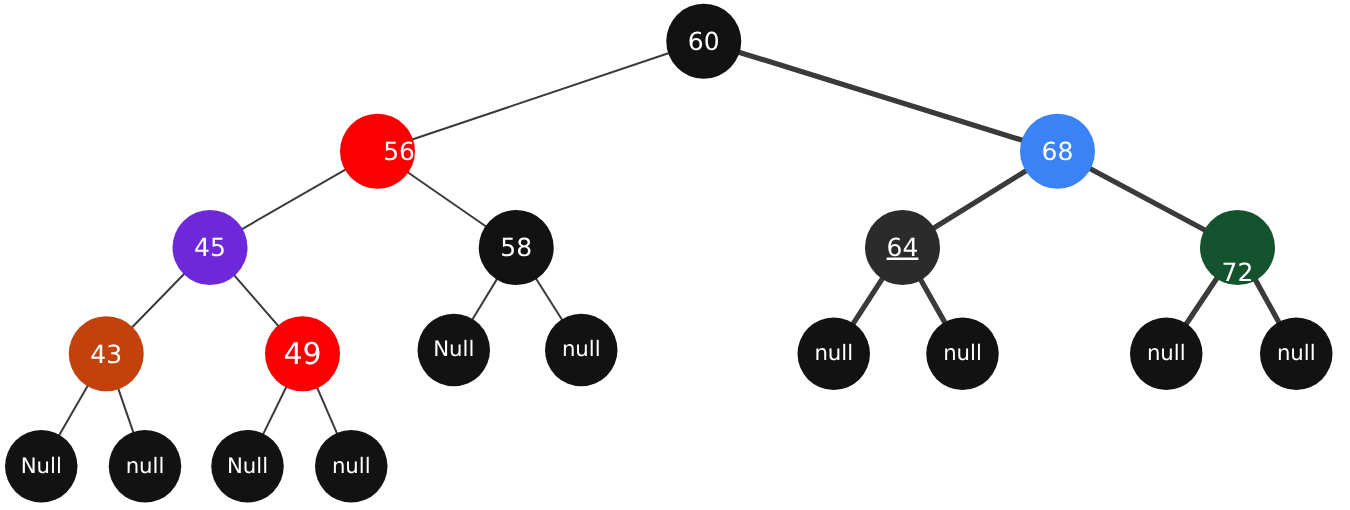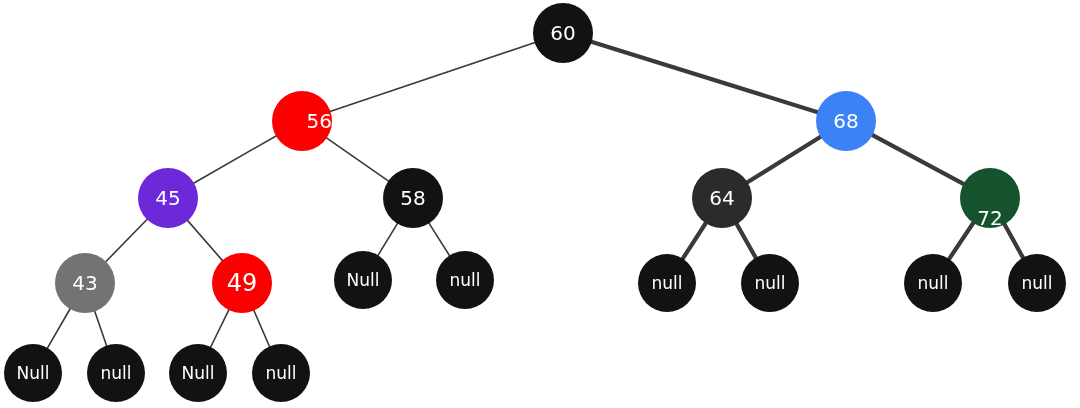--- a/index.html
+++ b/index.html
@@ -74,27 +74,27 @@
       </div>
       <div class="tree-node" style="left: 816px; top: 91px; width: 60px; height: 60px; background: #3b82f6; color: rgb(255, 255, 255); font-size: 20px;">
         <span class="node-label">68</span>
       </div>
       <div class="tree-node" style="left: 138px; top: 168px; width: 60px; height: 60px; background: #6d28d9; color: rgb(255, 255, 255); font-size: 20px;">
         <span class="node-label">45</span>
       </div>
       <div class="tree-node" style="left: 383px; top: 168px; width: 60px; height: 60px; background: rgb(18, 18, 18); color: rgb(255, 255, 255); font-size: 20px;">
         <span class="node-label">58</span>
       </div>
-      <div class="tree-node" style="left: 692px; top: 168px; width: 60px; height: 60px; background: rgb(43, 43, 43); color: rgb(255, 255, 255); font-size: 20px;">
+      <div class="tree-node" style="left: 692px; top: 168px; width: 60px; height: 60px; background: rgb(43, 43, 43); color: rgb(255, 255, 255); font-size: 20px; text-decoration: underline;">
         <span class="node-label">64</span>
       </div>
       <div class="tree-node" style="left: 960px; top: 168px; width: 60px; height: 60px; background: #14532d; color: rgb(255, 255, 255); font-size: 20px; align-items: flex-end;">
         <span class="node-label">72</span>
       </div>
-      <div class="tree-node" style="left: 55px; top: 253px; width: 60px; height: 60px; background: #737373; color: rgb(255, 255, 255); font-size: 20px; justify-content: center;">
+      <div class="tree-node" style="left: 55px; top: 253px; width: 60px; height: 60px; background: #c2410c; color: rgb(255, 255, 255); font-size: 20px; justify-content: center;">
         <span class="node-label">43</span>
       </div>
       <div class="tree-node" style="left: 212px; top: 253px; width: 60px; height: 60px; background: rgb(250, 0, 0); color: rgb(255, 255, 255); font-size: 24px;">
         <span class="node-label">49</span>
       </div>
       <div class="tree-node" style="left: 334px; top: 251px; width: 58px; height: 58px; background: rgb(18, 18, 18); color: rgb(255, 255, 255); font-size: 17px;">
         <span class="node-label">Null</span>
       </div>
       <div class="tree-node" style="left: 436px; top: 251px; width: 58px; height: 58px; background: rgb(18, 18, 18); color: rgb(255, 255, 255); font-size: 17px;">
         <span class="node-label">null</span>

